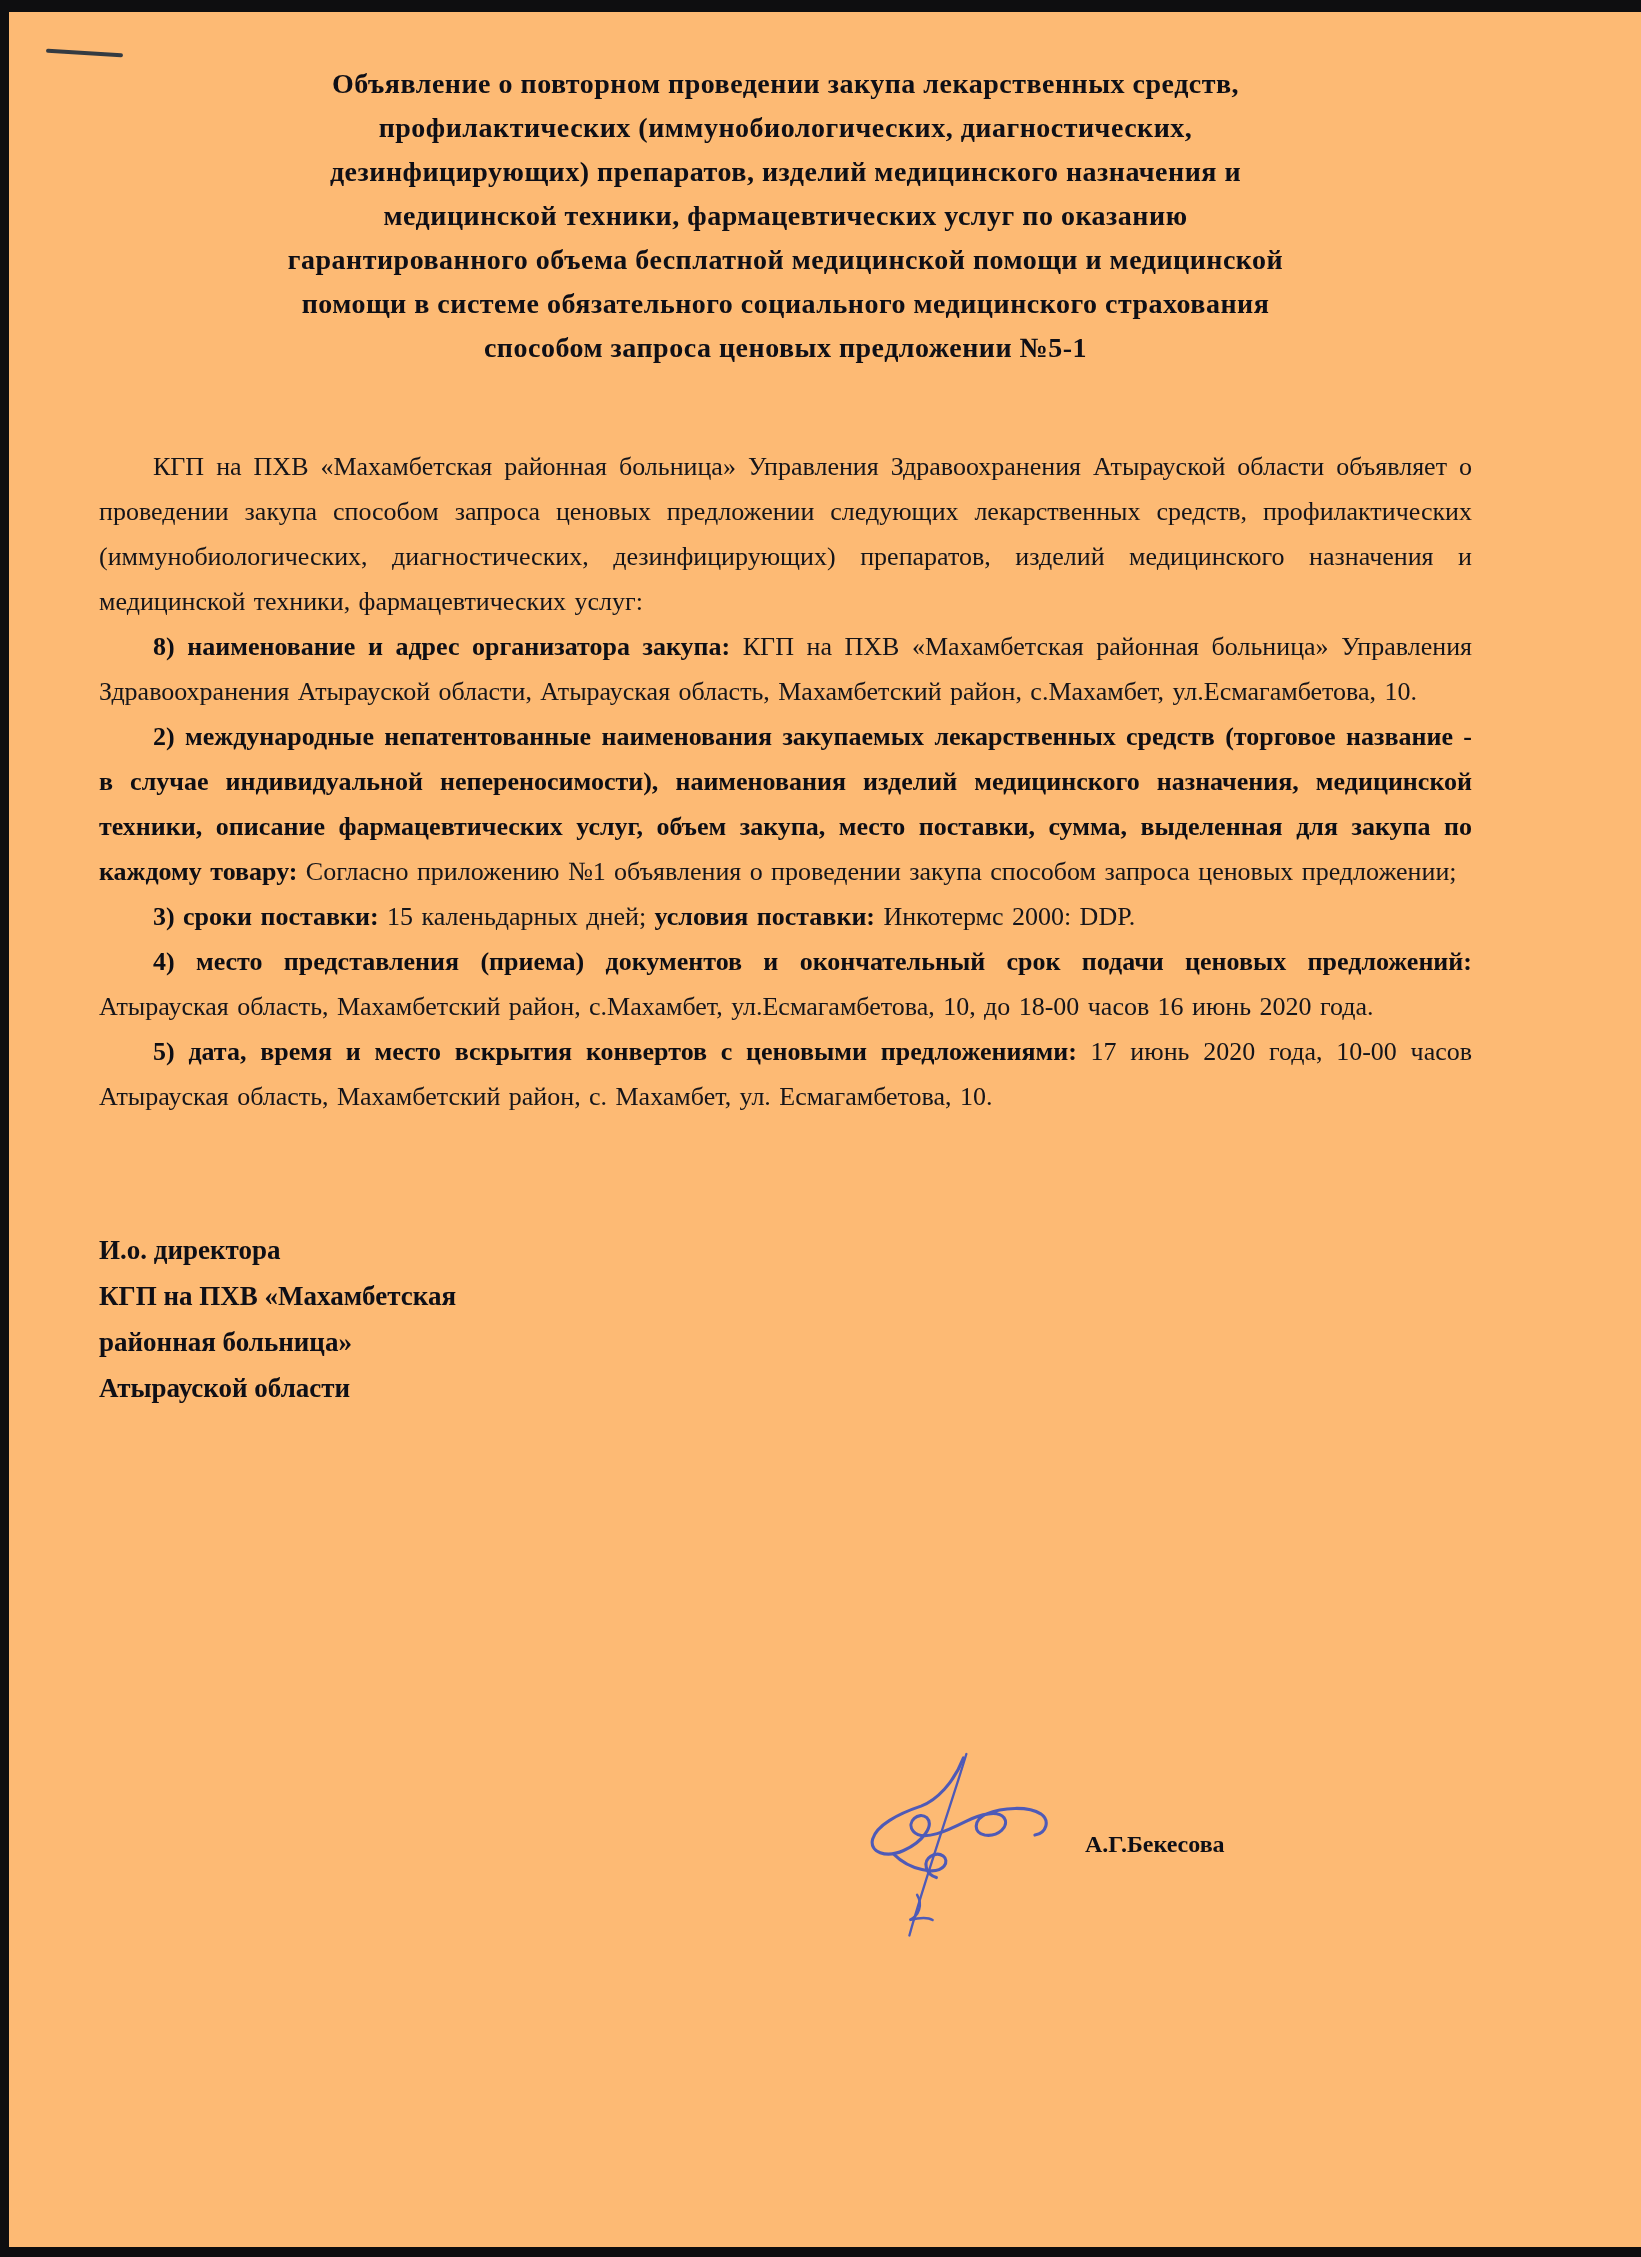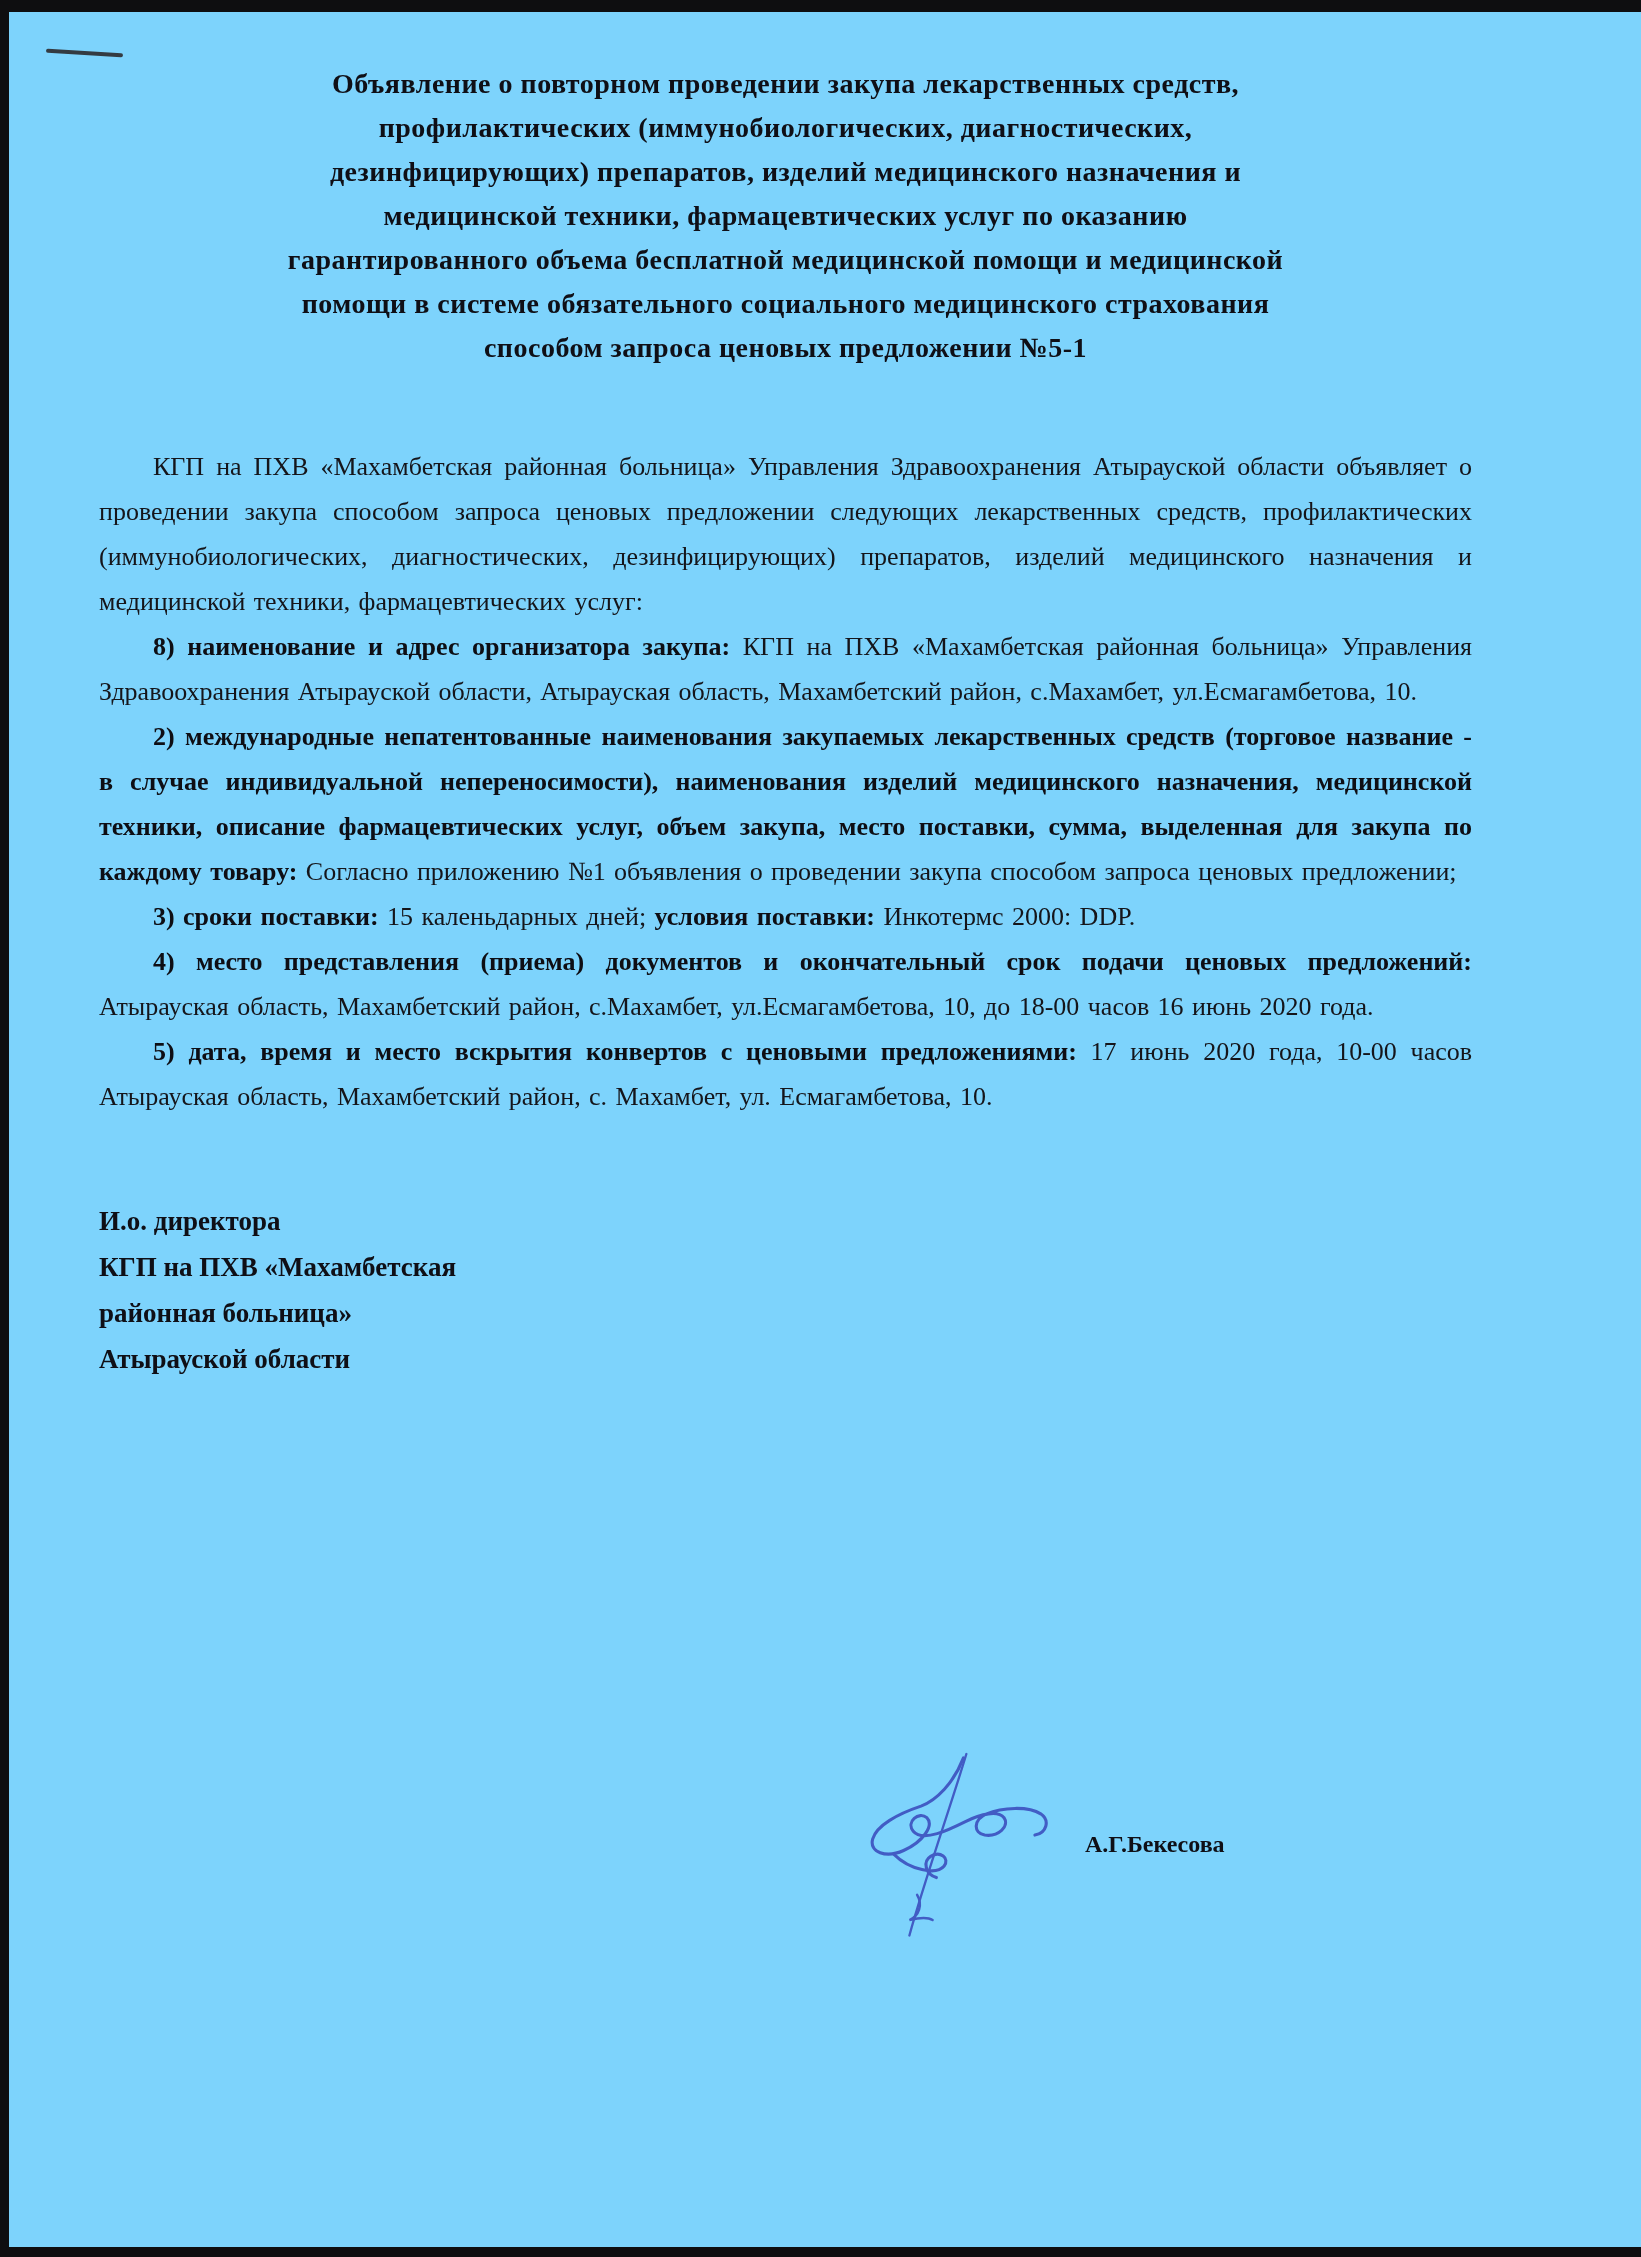--- a/index.html
+++ b/index.html
@@ -4,21 +4,21 @@
 <style>
   html,body{margin:0;padding:0;}
   body{
     width:1641px;height:2257px;
     background:#e9e9e7;
     font-family:"Liberation Serif","DejaVu Serif",serif;
     position:relative;
   }
   .page{
     position:absolute;left:0;top:0;width:1641px;height:2257px;
-    background:#7dd3fc;
+    background:#fdba74;
     background-image:radial-gradient(#ececе8 1px, transparent 1px),
                      radial-gradient(#f1f1ed 1px, transparent 1px);
     background-size:94px 109px,138px 84px;
     background-position:12.6px 28px,55px 59px;
     overflow:hidden;
   }
   .edge{position:absolute;background:#0e0e10;}
   .edge-top{left:0;top:0;width:1641px;height:11.6px;}
   .edge-left{left:0;top:0;width:8.7px;height:2257px;}
   .edge-bottom{left:0;bottom:0;width:1641px;height:9.7px;}
@@ -42,21 +42,21 @@
   .body-text{
     margin-top:74px;
     font-size:26px;
     line-height:45px;
     text-align:justify;
     word-spacing:1.9px;
   }
   .body-text p{margin:0;text-indent:54px;}
   .body-text b{color:#0e0e14;}
   .sig-block{
-    margin-top:79px;
+    margin-top:108px;
     font-weight:bold;
     font-size:27px;
     line-height:46px;
     width:541px;
     color:#0f0f16;
   }
   .sig-name{
     position:absolute;left:1085px;top:1831px;
     font-weight:bold;font-size:24px;color:#0f0f16;
     white-space:nowrap;

